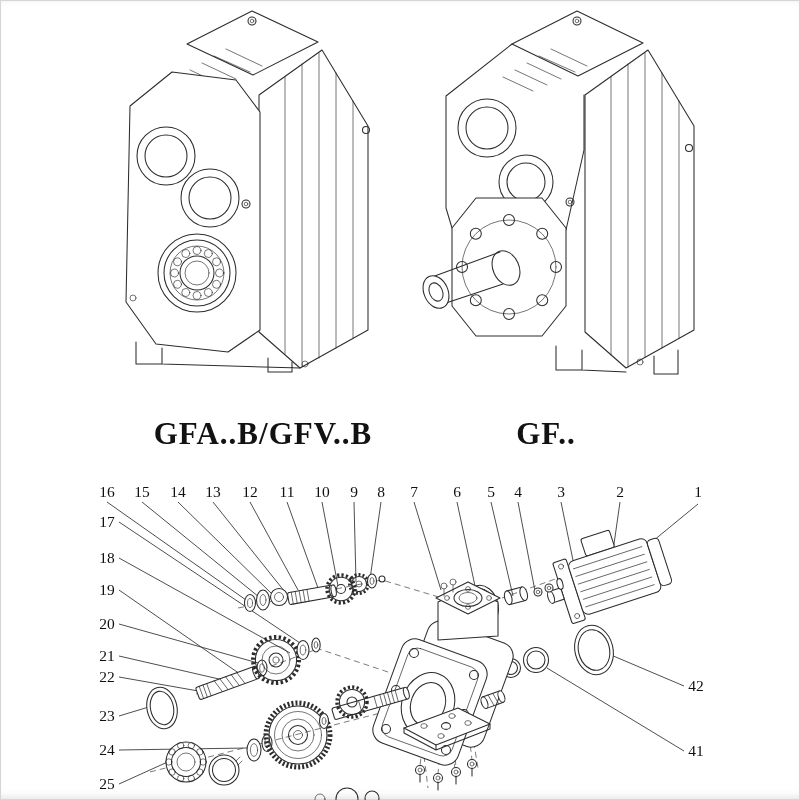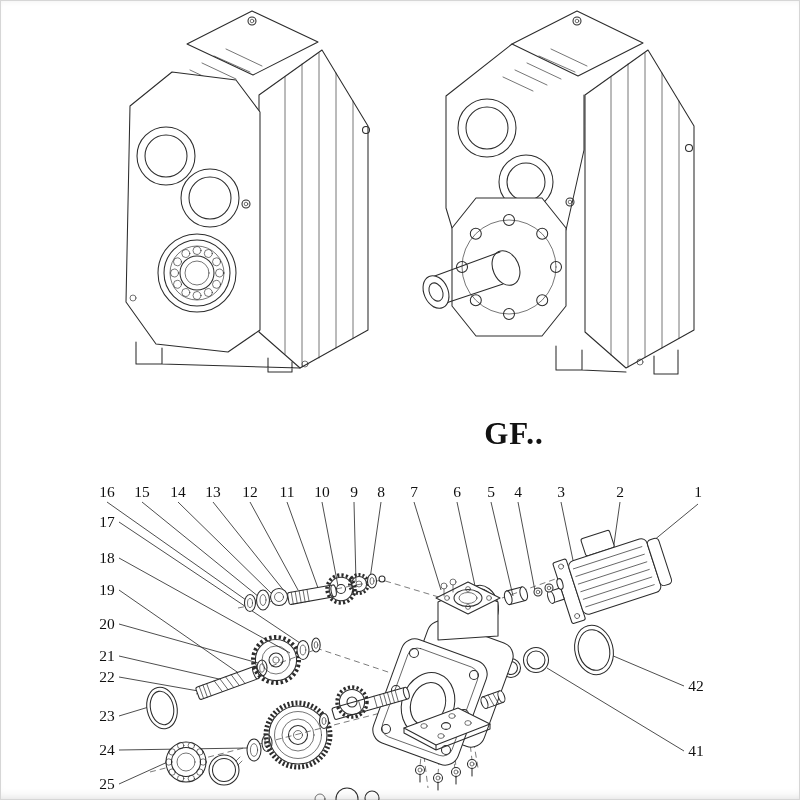--- a/index.html
+++ b/index.html
@@ -9,21 +9,21 @@
     box-shadow: inset 0 0 0 1px #d6d6d6, inset 0 -8px 12px -8px rgba(0,0,0,.18), inset 0 6px 10px -8px rgba(0,0,0,.12);
     font-family:"Liberation Serif", serif;
   }
   .art { position:absolute; left:0; top:0; width:800px; height:800px; }
   .model-label {
     position:absolute; top:416px; transform:translateX(-50%);
     font-family:"Liberation Serif", serif; font-weight:bold; font-size:31px;
     letter-spacing:1px; color:#121212; white-space:nowrap;
   }
   .label-left  { left:263px; }
-  .label-right { left:514px; }
+  .label-right { left:546px; }
   
   .ln    { fill:none; stroke:#2c2c2c; stroke-width:1.05; stroke-linejoin:round; stroke-linecap:round; }
   .fw    { fill:#ffffff; stroke:#2c2c2c; stroke-width:1.05; stroke-linejoin:round; }
   .thin  { stroke-width:0.65; }
   .dashl { fill:none; stroke:#5a5a5a; stroke-width:0.8; stroke-dasharray:6 4; }
   .leader{ fill:none; stroke:#3a3a3a; stroke-width:0.9; }
   .teeth { fill:none; stroke:#2c2c2c; }
   .callout { font-family:"Liberation Serif", serif; font-size:15.5px; fill:#101010; }
 </style>
 </head>
@@ -375,15 +375,16 @@
         <text class="callout" x="107" y="682" text-anchor="middle">22</text>
         <text class="callout" x="107" y="721" text-anchor="middle">23</text>
         <text class="callout" x="107" y="755" text-anchor="middle">24</text>
         <text class="callout" x="107" y="789" text-anchor="middle">25</text>
         <text class="callout" x="696" y="691" text-anchor="middle">42</text>
         <text class="callout" x="696" y="756" text-anchor="middle">41</text>
       </g>
     </g>
   </svg>
 
+  <div class="model-label label-left">GFA..B/GFV..B</div>
   <div class="model-label label-right">GF..</div>
 
 </div>
 
 </body></html>

